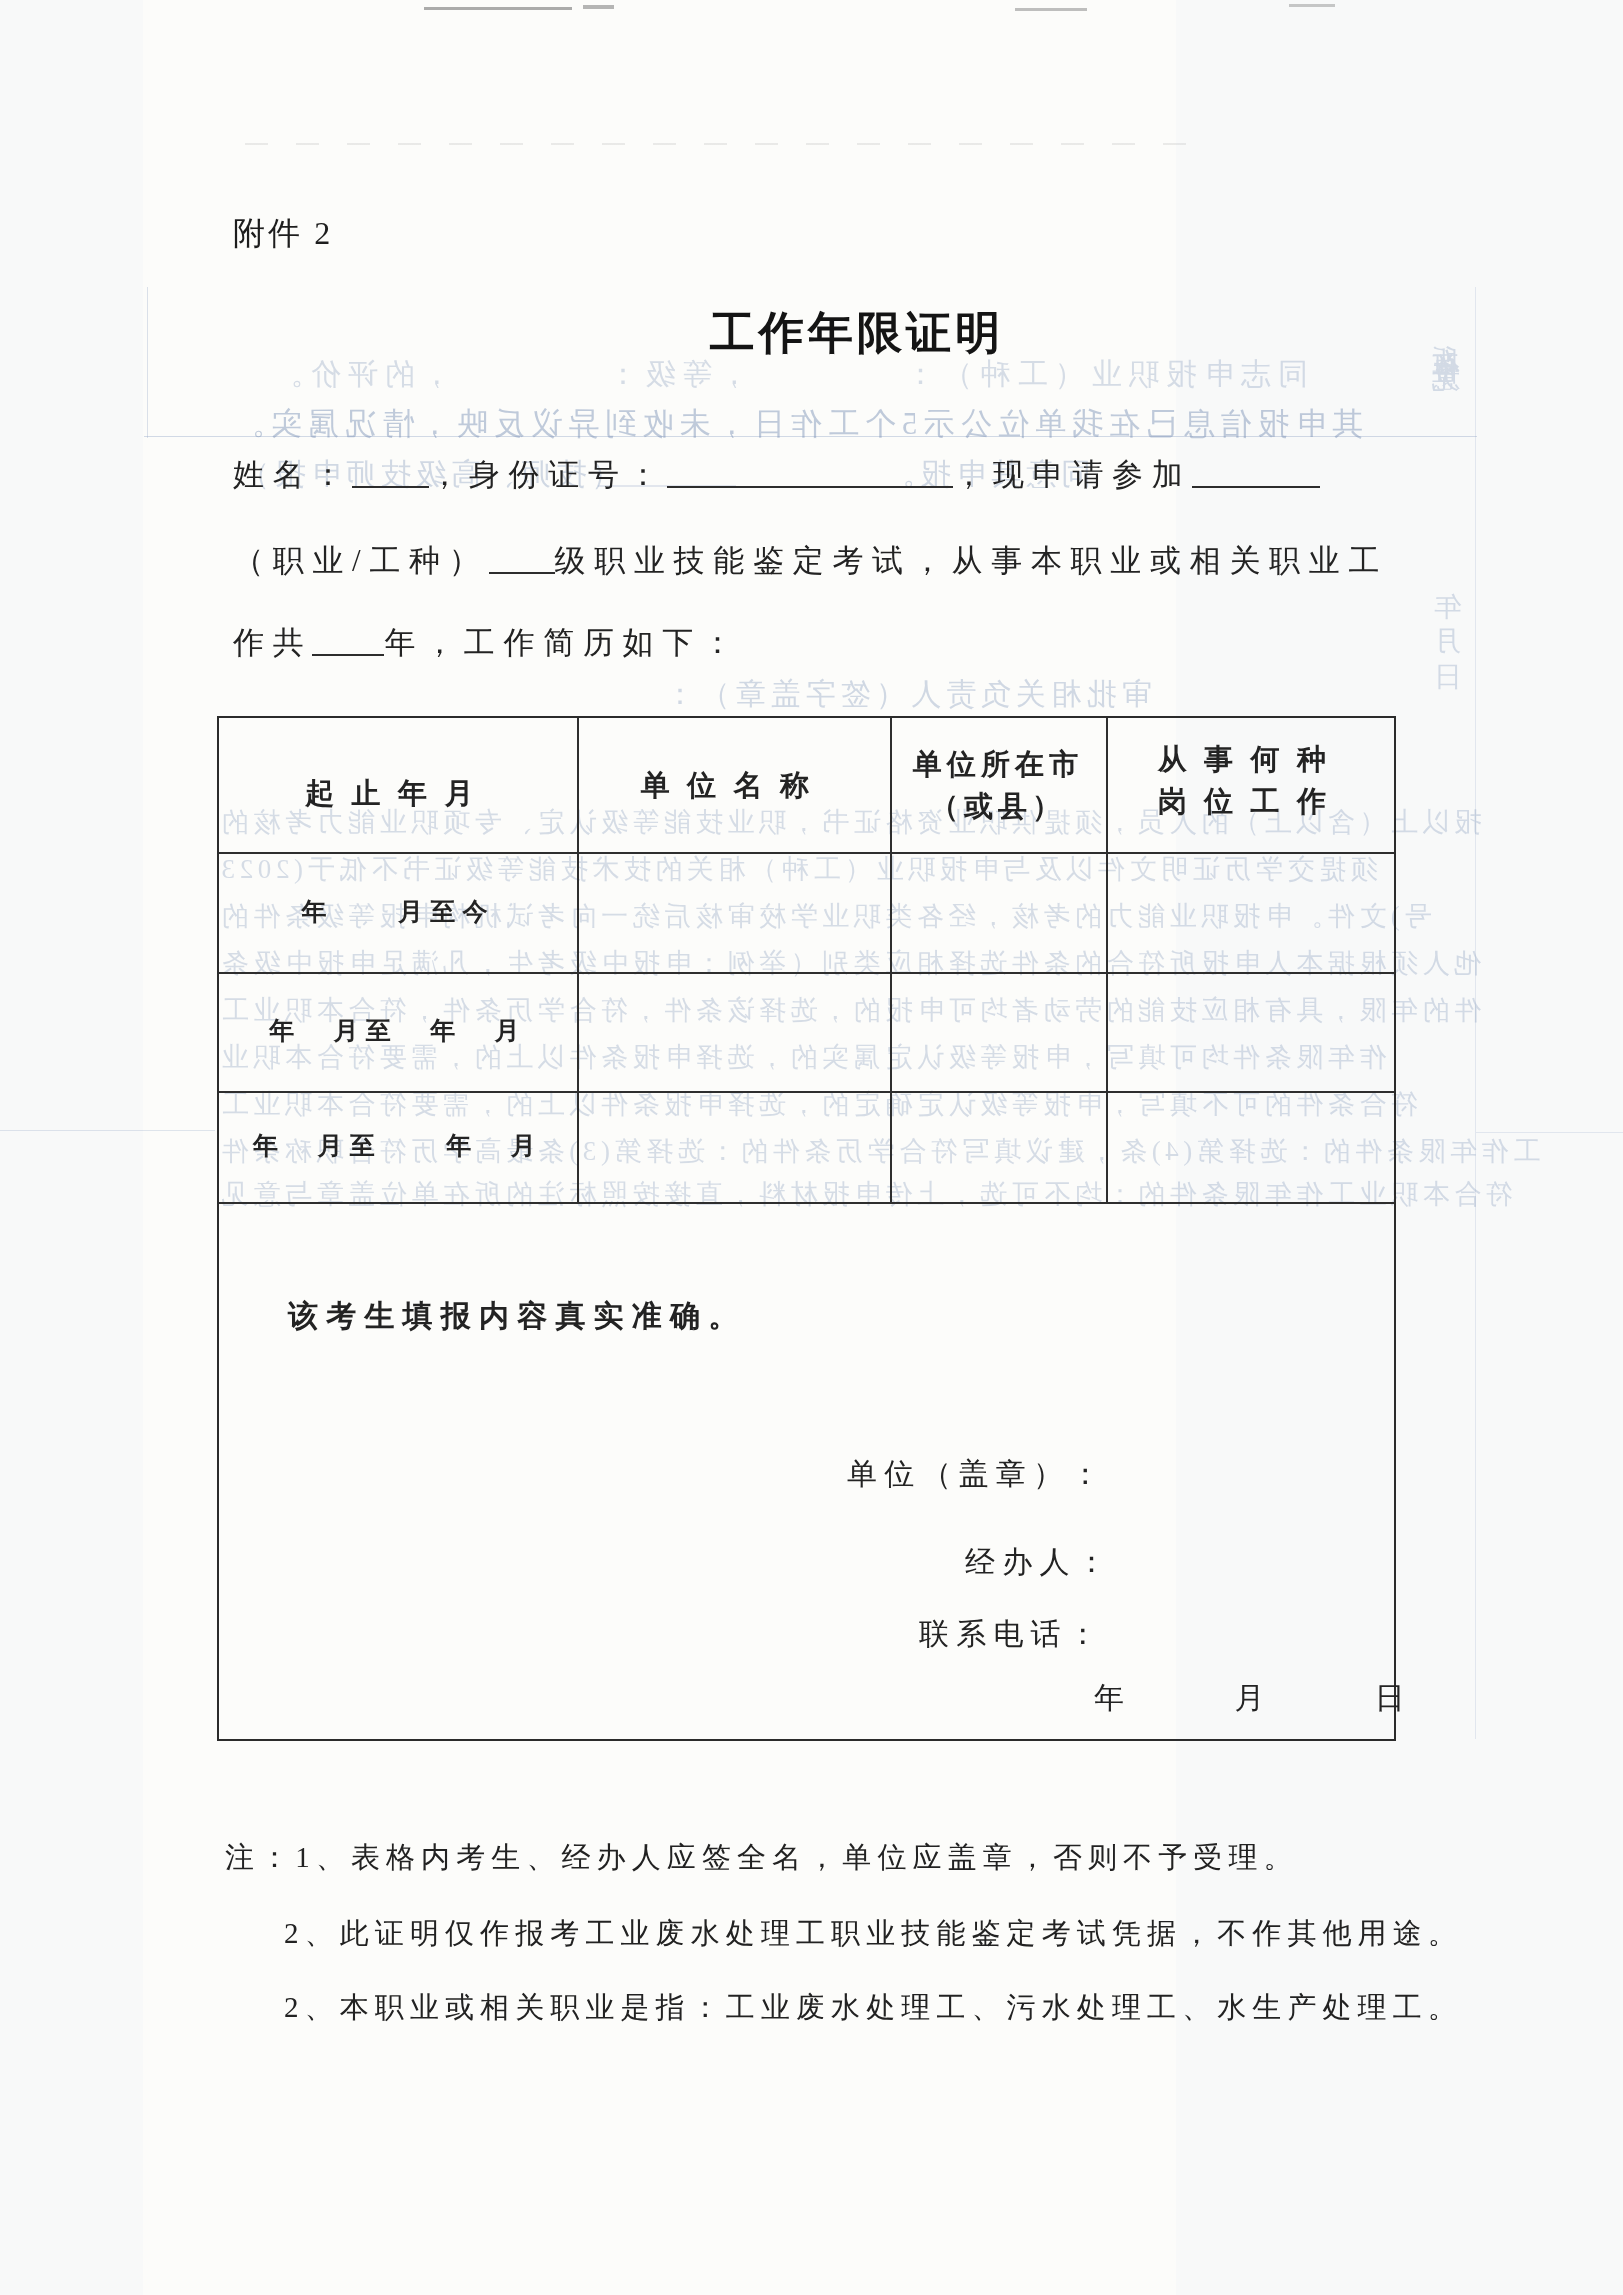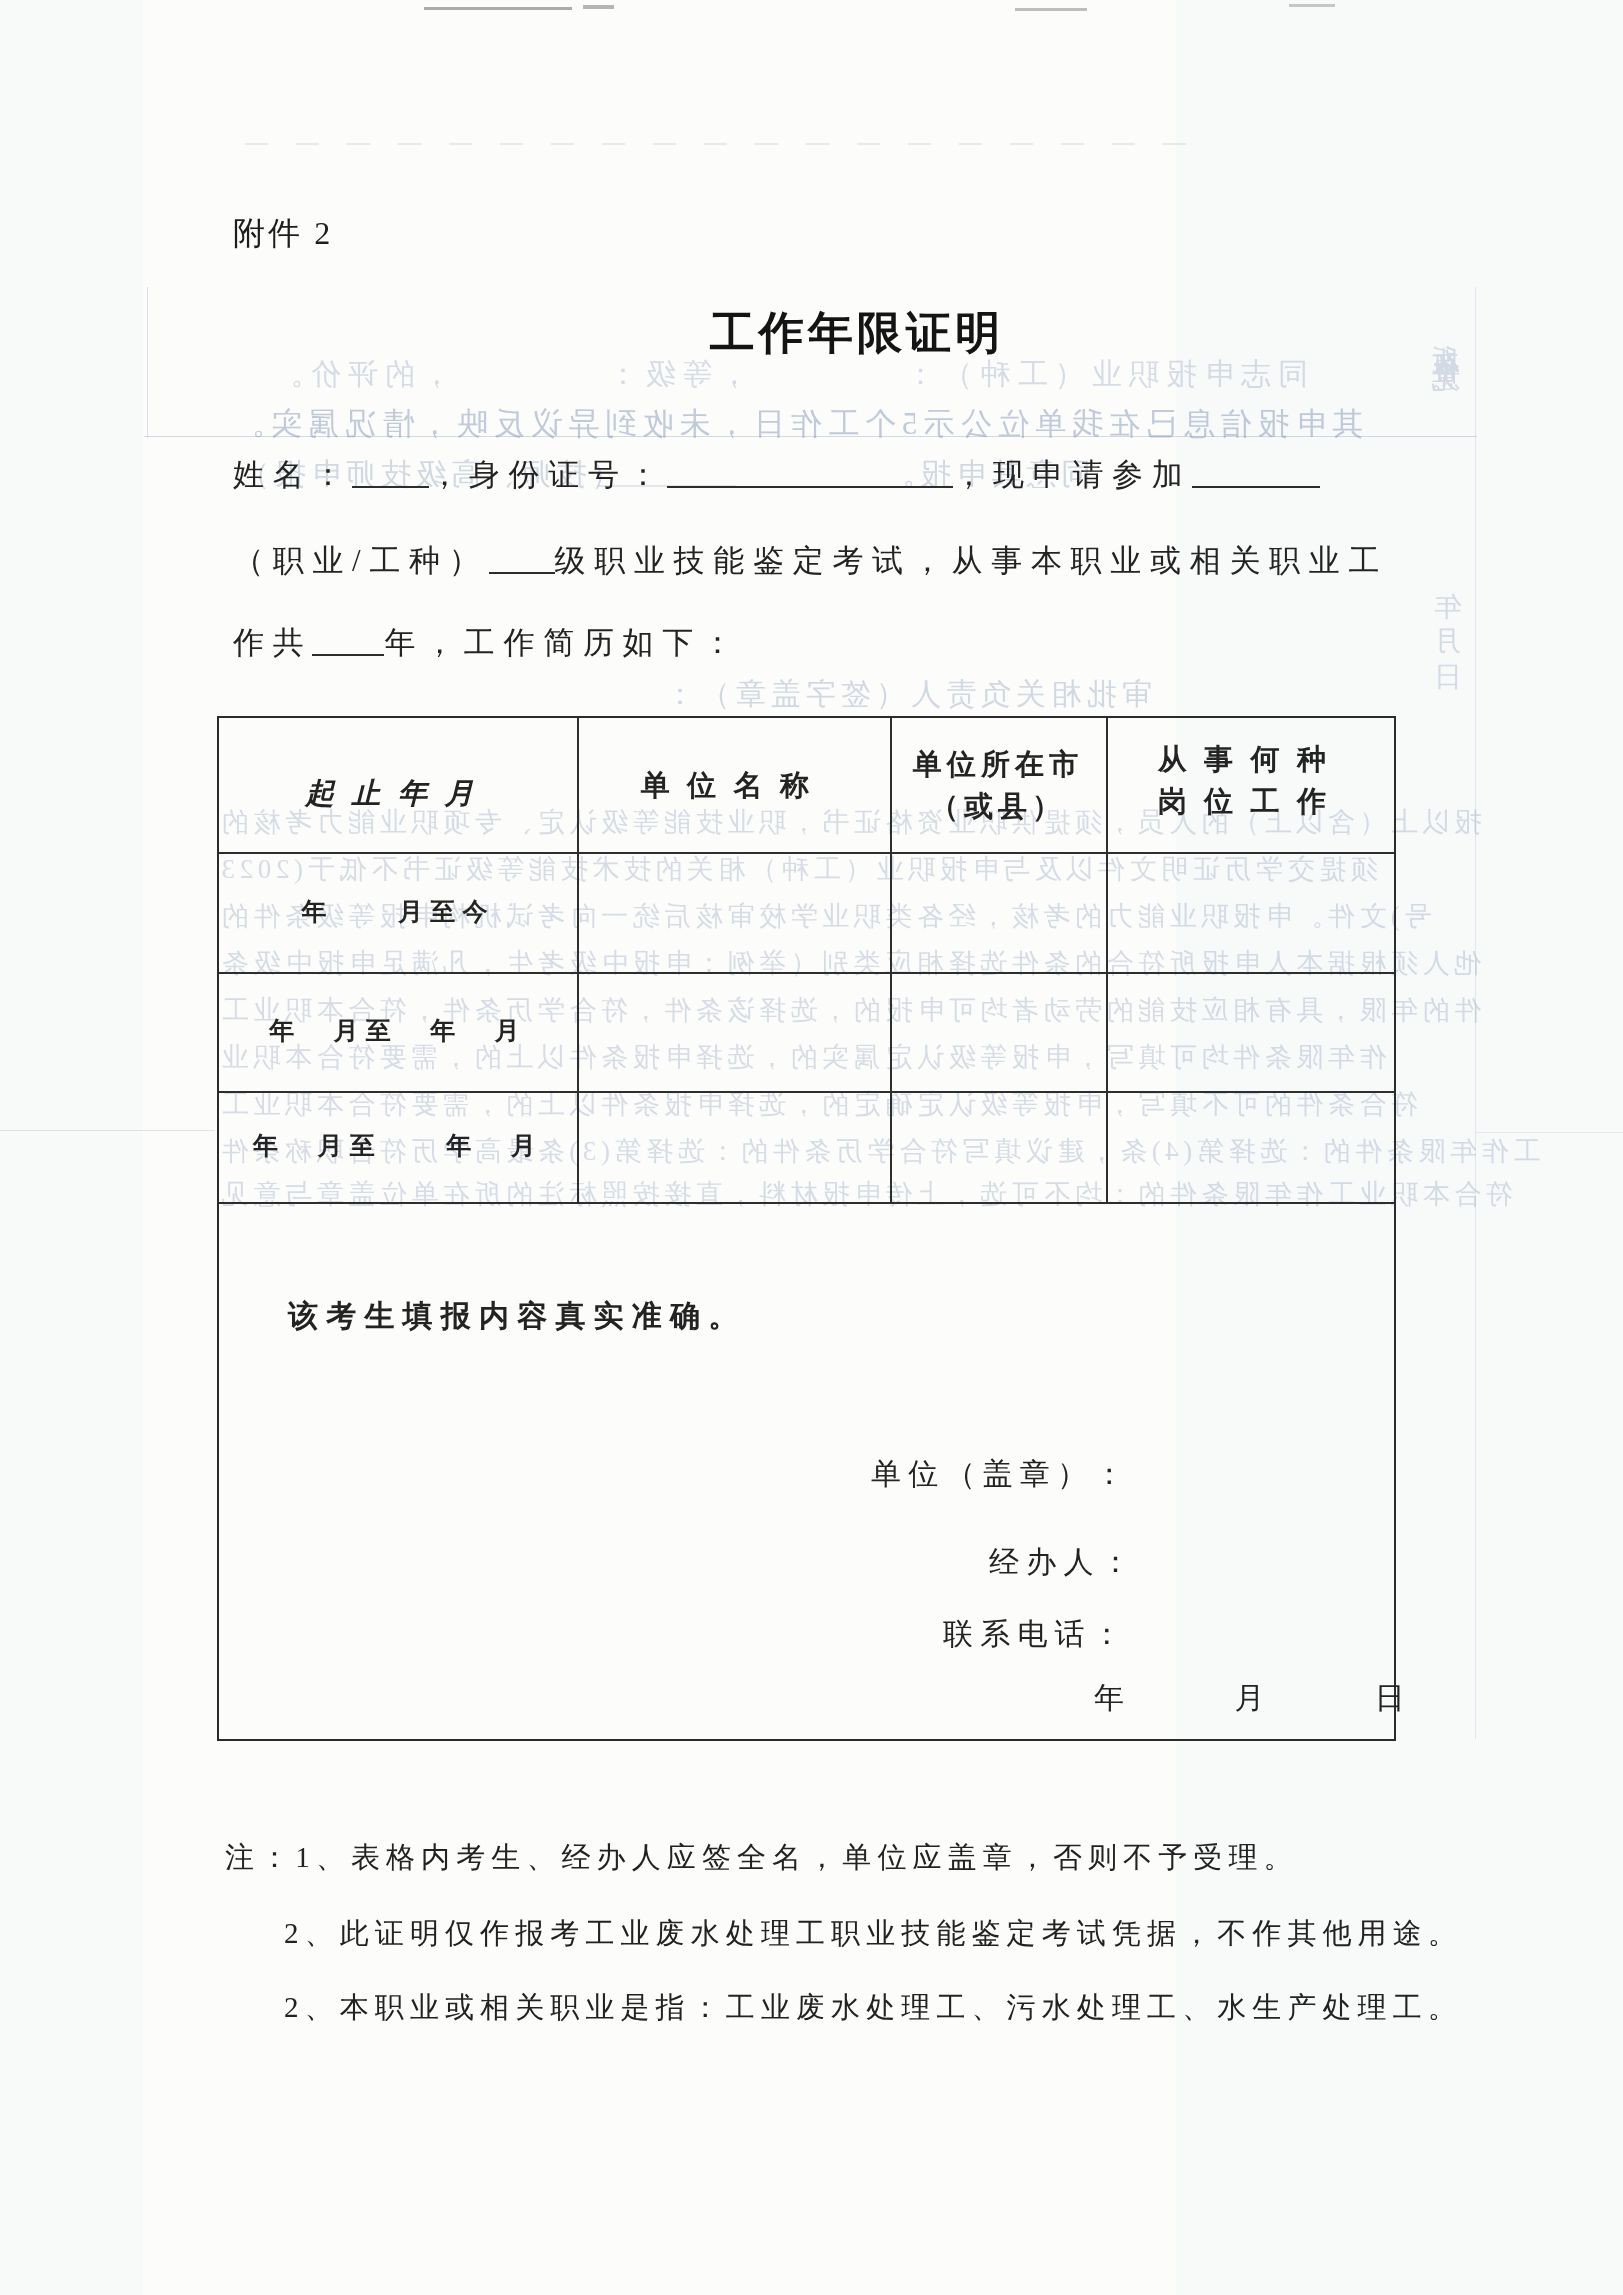--- a/index.html
+++ b/index.html
@@ -27,21 +27,21 @@
   .hl{position:absolute;left:0;right:0;height:1.5px;background:#2e2e2e;}
   .vl{position:absolute;top:0;width:1.5px;height:486px;background:#2e2e2e;}
   .cell{
     position:absolute;display:flex;align-items:center;justify-content:center;
     text-align:center;color:#232323;white-space:pre-line;line-height:1.45;
   }
   .th{font-size:29px;letter-spacing:17.4px;font-weight:600;}
   .th.tight{letter-spacing:5.1px;}
   .rowtxt{font-size:25px;letter-spacing:7.2px;font-weight:700;}
   .certline{font-size:30px;letter-spacing:8.2px;color:#232323;white-space:nowrap;font-weight:bold;}
-  .signline{font-size:30px;letter-spacing:7.2px;color:#232323;white-space:nowrap;margin-left:24px;}
+  .signline{font-size:30px;letter-spacing:7.2px;color:#232323;white-space:nowrap;}
   .dateline{font-size:30px;letter-spacing:5.1px;color:#232323;white-space:nowrap;}
 
   
   .note{font-size:29px;letter-spacing:6.1px;color:#222;white-space:nowrap;}
 
   
   .bleed{
     color:#7e94b8;transform:scaleX(-1);
     font-family:"Liberation Serif", serif;white-space:nowrap;
   }
@@ -112,21 +112,21 @@
   <div class="abs tbox">
 
     <div class="hl" style="top:134px;"></div>
     <div class="hl" style="top:254px;"></div>
     <div class="hl" style="top:373px;"></div>
     <div class="hl" style="top:484px;height:2px;"></div>
     <div class="vl" style="left:358px;"></div>
     <div class="vl" style="left:671px;"></div>
     <div class="vl" style="left:887px;"></div>
 
-    <div class="cell th" style="left:0;top:0;width:358px;height:150px;font-style:italic;">起止年月</div>
+    <div class="cell th" style="left:0;top:0;width:358px;height:150px;">起止年月</div>
     <div class="cell th" style="left:358px;top:0;width:313px;height:134px;">单位名称</div>
     <div class="cell th tight" style="left:671px;top:0;width:216px;height:134px;">单位所在市
 （或县）</div>
     <div class="cell th" style="left:886px;top:0;width:291px;height:124px;">从事何种
 岗位工作</div>
 
     <div class="cell rowtxt" style="left:0;top:134px;width:358px;height:120px;">年　　月至今</div>
     <div class="cell rowtxt" style="left:0;top:254px;width:358px;height:119px;">年　月至　年　月</div>
     <div class="cell rowtxt" style="left:0;top:373px;width:358px;height:111px;">年　月至　　年　月</div>
 

